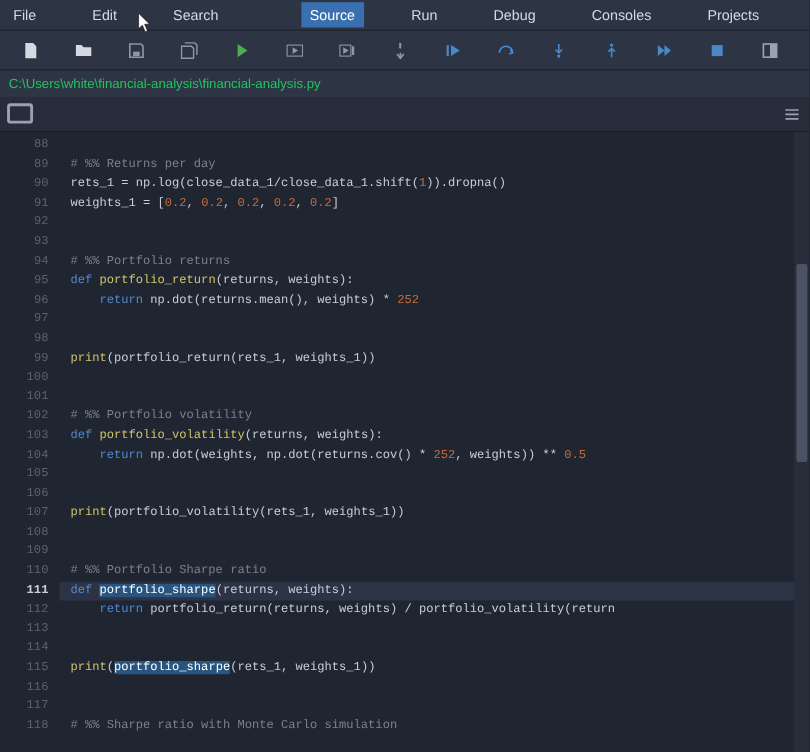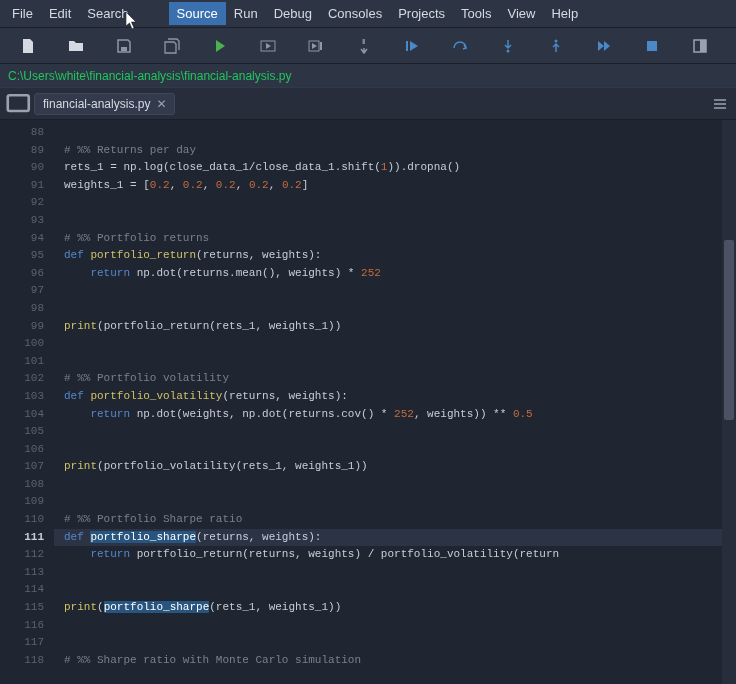--- a/index.html
+++ b/index.html
@@ -13,20 +13,21 @@
   overflow: hidden;
   position: relative;
 }
 .menubar {
   display: flex;
   align-items: center;
   height: 28px;
   background: #2d3444;
   padding: 0 4px;
   border-bottom: 1px solid #1a1f29;
+  gap: 35px;
 }
 .menubar .item {
   padding: 4px 8px;
   cursor: pointer;
   color: #d5dae2;
 }
 .menubar .item.active {
   background: #3a70b0;
   color: #fff;
   margin-left: 32px;
@@ -237,24 +238,20 @@
 
 <div class="pathbar">
   <span>C:\Users\white\financial-analysis\financial-analysis.py</span>
 </div>
 
 <div class="tabrow">
   <div class="foldicon">
     <svg viewBox="0 0 16 16">
         <rect x="1" y="3" width="12" height="9" fill="none" stroke="#9aa2b0" stroke-width="1.5" rx="1"></rect>
       </svg>
-  </div>
-  <div class="tab">
-    <span>financial-analysis.py</span>
-    <span style="color:#9aa2b0;">✕</span>
   </div>
   <div class="ham">
     <svg viewBox="0 0 16 16" width="16" height="16">
         <path d="M2 4h12M2 8h12M2 12h12" stroke="#9aa2b0" stroke-width="1.5"></path>
       </svg>
   </div>
 </div>
 
 <div class="editor">
   <div class="gutter" id="gutter">

